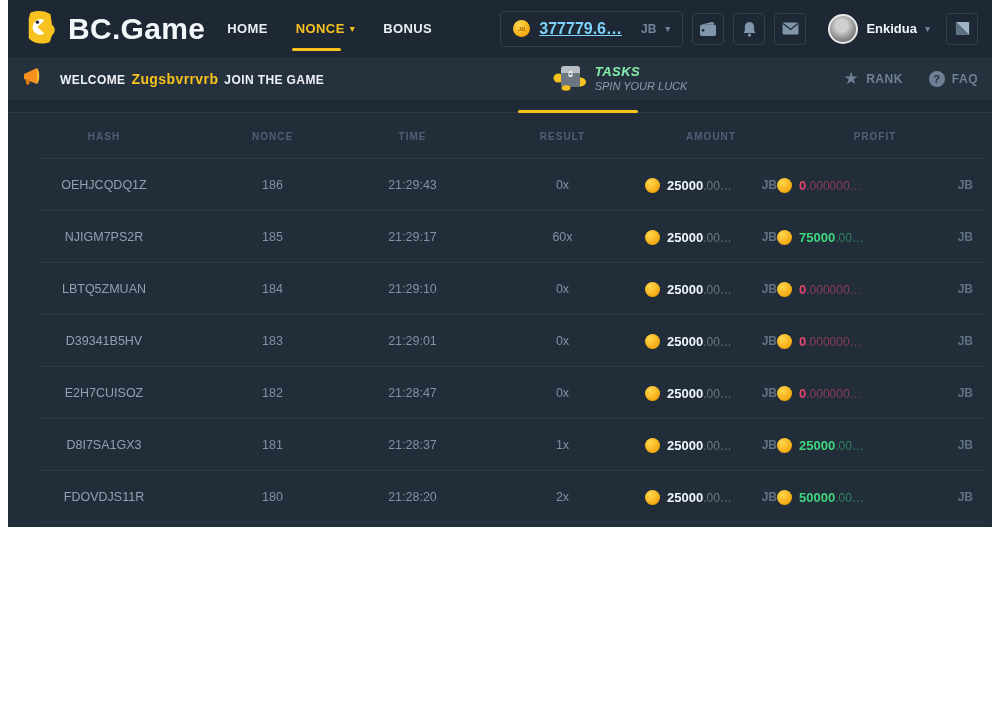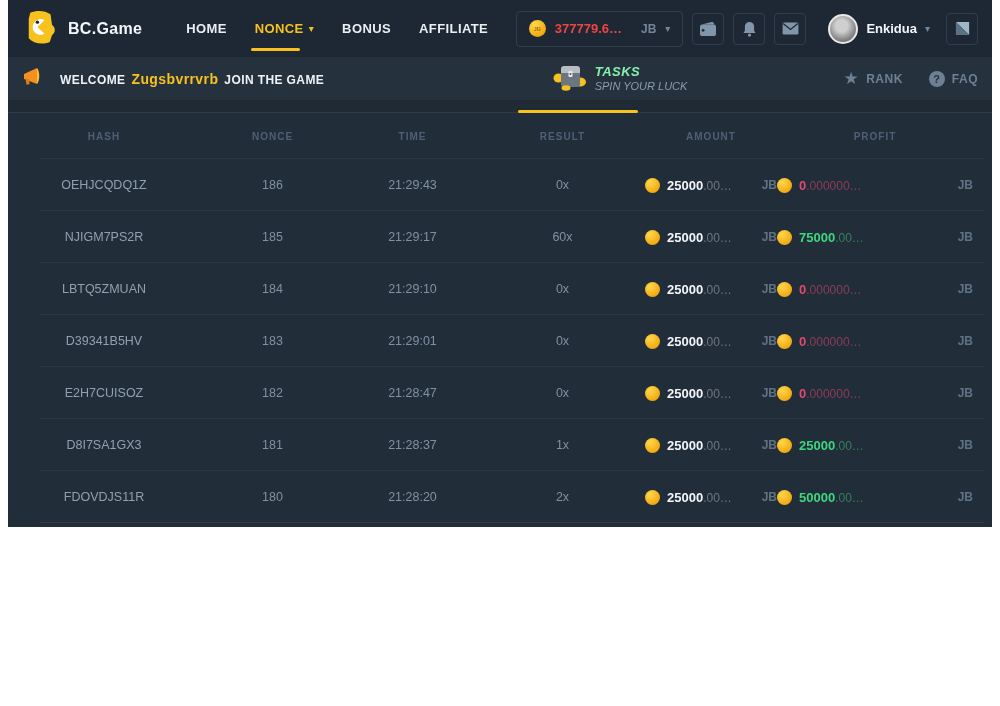--- a/index.html
+++ b/index.html
@@ -3,35 +3,35 @@
 <meta charset="utf-8">
 <style>
   * { margin:0; padding:0; box-sizing:border-box; }
   html,body { width:1000px; height:706px; background:#ffffff; overflow:hidden;
     font-family:"Liberation Sans","DejaVu Sans",sans-serif; }
   .page { width:984px; margin:0 8px; }
 
   
   .navbar { height:57px; background:#1d2834; display:flex; align-items:center; padding:0 14px; }
   .brand { display:flex; align-items:center; gap:10px; }
-  .brand-name { color:#f4f7fa; font-size:16px; font-weight:bold; letter-spacing:.3px; }
-  .nav-items { display:flex; align-items:center; gap:28px; margin-left:44px; }
+  .brand-name { color:#f4f7fa; font-size:30px; font-weight:bold; letter-spacing:.3px; }
+  .nav-items { display:flex; align-items:center; gap:28px; margin-left:22px; }
   .nav-item { position:relative; color:#e9eef3; font-size:13px; font-weight:bold;
     letter-spacing:.4px; cursor:pointer; height:57px; display:flex; align-items:center; gap:5px; }
   .nav-item.active { color:#f7c21e; }
   .nav-item .caret { font-size:10px; color:#f7c21e; }
   .nav-item.active .underline { position:absolute; bottom:6px; left:-4px; right:14px;
     height:3px; background:#f7c21e; border-radius:2px; }
   .balance-pill { margin-left:auto; height:36px; border:1px solid #303e4e; border-radius:4px;
     display:flex; align-items:center; padding:0 12px; gap:9px; cursor:pointer; }
   .coin { width:17px; height:17px; border-radius:50%; flex:0 0 auto;
     background:radial-gradient(circle at 35% 30%, #ffd84d, #f2a60d 75%);
     display:flex; align-items:center; justify-content:center;
     color:#a8720a; font-size:6px; font-weight:bold; }
-  .balance-value { color:#ef4444; font-size:13px; font-weight:bold; }
+  .balance-value { color:#7dd3fc; font-size:16px; font-weight:bold;text-decoration:underline; }
   .balance-cur { color:#74859a; font-size:12px; font-weight:bold; margin-left:10px; }
   .pill-caret { color:#74859a; font-size:10px; }
   .icon-btn { width:32px; height:32px; border:1px solid #303e4e; border-radius:4px;
     display:flex; align-items:center; justify-content:center; margin-left:9px; cursor:pointer; }
   .icon-btn svg { display:block; }
   .user-group { display:flex; align-items:center; gap:8px; margin-left:22px; cursor:pointer; }
   .avatar { width:30px; height:30px; border-radius:50%; border:2px solid #e9e9e9;
     background:radial-gradient(circle at 45% 38%, #cfcfcf 0 28%, #8f8f8f 60%, #4c4c4c 100%); }
   .user-name { color:#f2f6fa; font-size:13px; font-weight:bold; }
   .chat-btn { margin-left:16px; }
@@ -104,23 +104,20 @@
         <span>HOME</span>
       </div>
       <div class="nav-item active">
         <span>NONCE</span>
         <span class="caret">▾</span>
         <span class="underline"></span>
       </div>
       <div class="nav-item">
         <span>BONUS</span>
       </div>
-      <div class="nav-item">
-        <span>AFFILIATE</span>
-      </div>
     </div>
 
     <div class="balance-pill">
       <span class="coin">JB</span>
       <span class="balance-value">377779.6…</span>
       <span class="balance-cur">JB</span>
       <span class="pill-caret">▾</span>
     </div>
 
     <div class="icon-btn">

